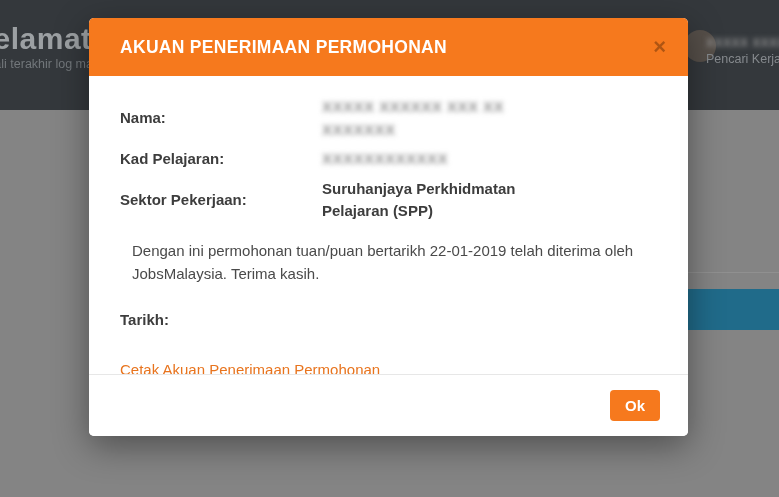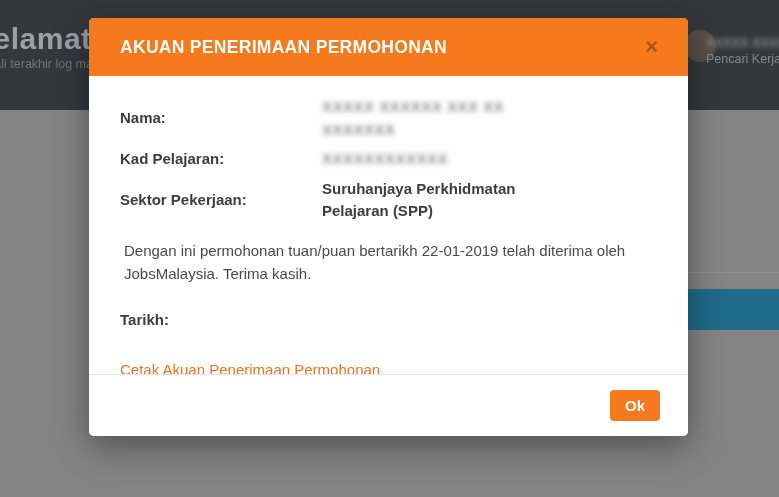--- a/index.html
+++ b/index.html
@@ -31,41 +31,41 @@
   }
   .panel-line{position:absolute;left:400px;top:272px;width:379px;height:1px;background:#909090;}
   .teal-bar{position:absolute;left:400px;top:289px;width:379px;height:41px;background:#206b8a;}
   
   .modal{
     position:absolute;left:89px;top:18px;width:599px;height:418px;background:#fff;
     border-radius:5px;box-shadow:0 10px 35px rgba(0,0,0,.4);
   }
   .modal-header{
     height:58px;background:#f6791d;border-radius:5px 5px 0 0;
-    display:flex;align-items:center;padding:0 30px 0 31px;
+    display:flex;align-items:center;padding:0 22px 0 31px;
   }
   .modal-title{
     color:#fff;font-size:17.5px;font-weight:bold;letter-spacing:.3px;flex:1;
   }
   .modal-close{
     color:rgba(60,25,0,.38);font-size:22px;font-weight:bold;line-height:1;
     cursor:pointer;user-select:none;
   }
   .modal-body{padding:20px 36px 0 31px;}
   .field-row{
     display:grid;grid-template-columns:202px 1fr;align-items:center;margin-bottom:7px;
   }
   .field-label{font-size:15px;font-weight:bold;color:#3d3d3d;line-height:1.5;}
   .field-value{
     font-size:15px;font-weight:bold;color:#3d3d3d;line-height:1.5;max-width:235px;
   }
   .redacted{filter:blur(2.6px);color:#8f8f8f;letter-spacing:.5px;}
   .val-line{display:block;}
   .message{
-    margin:16px 0 0 4px;width:524px;font-size:15px;color:#4a4a4a;line-height:1.55;
+    margin:16px 0 0 12px;width:524px;font-size:15px;color:#4a4a4a;line-height:1.55;
   }
   .date-row{margin-top:24px;}
   .print-link{
     display:inline-block;margin-top:22px;font-size:15px;color:#e8741e;
     text-decoration:none;cursor:pointer;
   }
   .modal-footer{
     position:absolute;left:0;right:0;bottom:0;height:62px;
     border-top:1px solid #e7e7e7;border-radius:0 0 5px 5px;
     display:flex;align-items:center;justify-content:flex-end;padding-right:28px;

